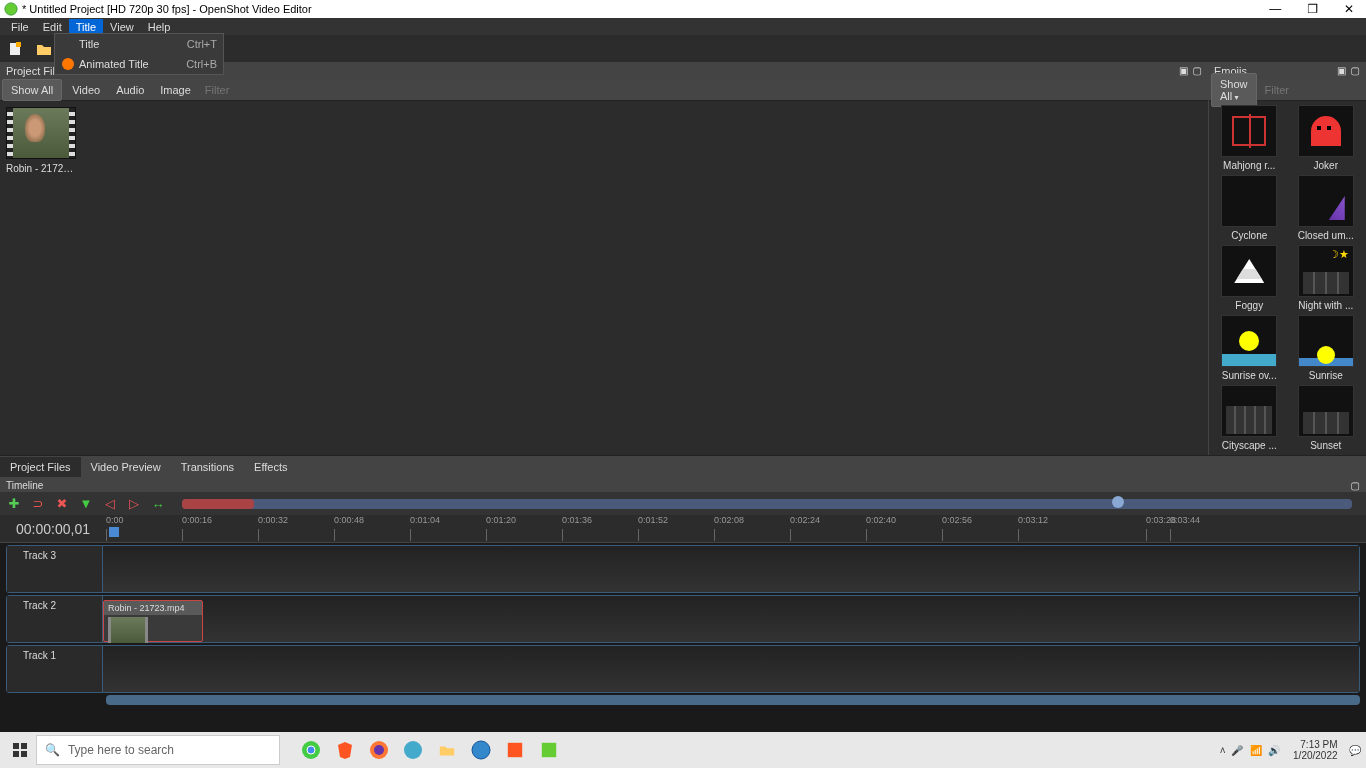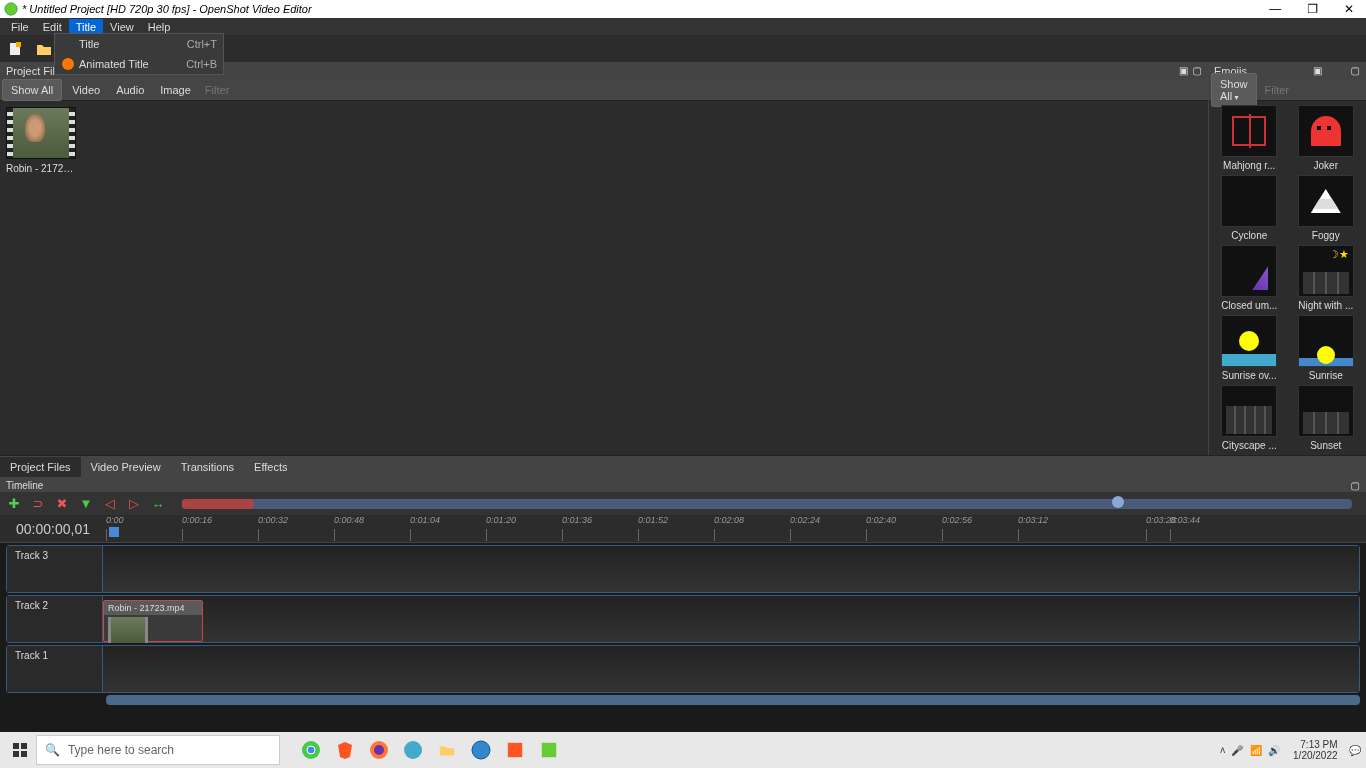--- a/index.html
+++ b/index.html
@@ -1,21 +1,21 @@
 <!DOCTYPE html>
 <html><head>
 <meta charset="utf-8">
 <style>
 * { box-sizing: border-box; margin: 0; padding: 0; font-family: "Segoe UI", Tahoma, sans-serif; user-select: none; }
 body { background: #1a1a1a; width: 1366px; height: 768px; overflow: hidden; position: relative; color: #ddd; font-size: 12px; }
 
 
 .titlebar { height: 18px; background: #fff; display: flex; align-items: center; padding: 0 4px; color: #000; }
 .titlebar .icon { width: 14px; height: 14px; margin-right: 4px; }
-.titlebar .title { font-size: 11px; flex: 1; font-style: italic; }
+.titlebar .title { font-size: 11px; flex: 1; }
 .titlebar .wincontrols { display: flex; gap: 26px; padding-right: 8px; }
 .titlebar .wincontrols span { font-size: 12px; color: #000; cursor: pointer; }
 
 
 .menubar { height: 17px; background: #333; display: flex; align-items: center; padding: 8px 4px; font-size: 11px; }
 .menubar .menuitem { padding: 2px 7px; cursor: pointer; }
 .menubar .menuitem.active { background: #0366d6; color: #fff; }
 
 
 .dropdown { position: absolute; top: 33px; left: 54px; background: #3a3a3a; border: 1px solid #555; width: 170px; z-index: 100; }
@@ -71,29 +71,29 @@
 .tlheader { height: 14px; background: #444; display: flex; align-items: center; padding: 0 6px; font-size: 10px; }
 .tltools { height: 23px; background: #333; display: flex; align-items: center; padding: 0 6px; gap: 8px; }
 .tltools .tlbtn { width: 16px; height: 16px; display: flex; align-items: center; justify-content: center; cursor: pointer; font-size: 13px; }
 .tlslider { flex: 1; height: 10px; background: #4a5a7a; border-radius: 4px; margin: 0 8px; position: relative; }
 .tlslider .red { position: absolute; left: 0; top: 0; bottom: 0; width: 72px; background: #a44; border-radius: 4px; }
 .tlslider .knob { position: absolute; right: 228px; top: -3px; width: 12px; height: 12px; background: #89a8d4; border-radius: 50%; }
 
 
 .ruler { height: 28px; background: #2c2c2c; display: flex; position: relative; border-bottom: 1px solid #444; justify-content: flex-end; }
 .ruler .timecode { width: 106px; display: flex; align-items: center; justify-content: center; font-size: 14px; color: #ccc; background: #2c2c2c; }
-.ruler .ticks { flex: 1; position: relative; font-style: italic; }
+.ruler .ticks { flex: 1; position: relative; }
 .ruler .tick { position: absolute; top: 0; font-size: 9px; color: #999; }
 .ruler .tick::after { content: ""; position: absolute; left: 0; top: 14px; width: 1px; height: 12px; background: #666; }
 .ruler .playhead { position: absolute; left: 3px; top: 12px; width: 10px; height: 10px; background: #4a8ad4; }
 
 
 .tracks { background: #1a1a1a; }
 .track { height: 48px; display: flex; border: 1px solid #3a5a7a; margin: 2px 6px; border-radius: 3px; background: #222; position: relative; }
-.track .thead { width: 96px; padding: 4px 8px; font-size: 10px; background: #2a2a2a; border-right: 1px solid #3a5a7a; }
+.track .thead { width: 96px; padding: 4px 16px; font-size: 10px; background: #2a2a2a; border-right: 1px solid #3a5a7a; }
 .track .tcontent { flex: 1; position: relative; background: linear-gradient(#222, #333); }
 .clip { position: absolute; left: 0; top: 4px; bottom: 0; width: 100px; background: #3a3a3a; border: 1px solid #c44; border-radius: 2px; }
 .clip .cliplabel { font-size: 9px; padding: 2px 4px; background: #5a5a5a; white-space: nowrap; overflow: hidden; }
 .clip .clipthumb { position: absolute; left: 4px; top: 16px; width: 40px; height: 26px; background: linear-gradient(#6a7a5a,#4a5a3a); border-left: 3px solid #888; border-right: 3px solid #888; }
 .hscroll { height: 10px; background: #4a6a8a; margin: 0 6px 0 106px; border-radius: 4px; }
 
 
 .taskbar { position: absolute; bottom: 0; left: 0; right: 0; height: 36px; background: #e8e8e8; display: flex; align-items: center; padding: 0 4px; }
 .taskbar .start { width: 32px; height: 32px; display: flex; align-items: center; justify-content: center; cursor: pointer; }
 .taskbar .search { width: 244px; height: 30px; background: #fff; border: 1px solid #ccc; display: flex; align-items: center; padding: 0 8px; gap: 8px; color: #666; font-size: 12px; }
@@ -182,21 +182,21 @@
       </svg>
     </span>
 </div>
 
 <div style="display:flex;">
   <div class="panelheader" style="flex:1;">
     <span class="phtitle">Project Files</span>
     <span class="phbtn">▣</span>
     <span class="phbtn">▢</span>
   </div>
-  <div class="panelheader" style="width:158px;gap:24px;">
+  <div class="panelheader" style="width:158px;">
     <span class="phtitle">Emojis</span>
     <span class="phbtn">▣</span>
     <span class="phbtn">▢</span>
   </div>
 </div>
 
 <div class="mainarea">
 
   <div class="leftpanel">
     <div class="filterbar">
@@ -232,28 +232,28 @@
           <div class="eicon sv-joker">
             <div></div>
           </div>
           <div class="elabel">Joker</div>
         </div>
         <div class="emojiitem">
           <div class="eicon sv-cyclone"></div>
           <div class="elabel">Cyclone</div>
         </div>
         <div class="emojiitem">
+          <div class="eicon sv-umbrella"></div>
+          <div class="elabel">Closed um...</div>
+        </div>
+        <div class="emojiitem">
           <div class="eicon sv-foggy">
             <div></div>
           </div>
           <div class="elabel">Foggy</div>
-        </div>
-        <div class="emojiitem">
-          <div class="eicon sv-umbrella"></div>
-          <div class="elabel">Closed um...</div>
         </div>
         <div class="emojiitem">
           <div class="eicon sv-night"></div>
           <div class="elabel">Night with ...</div>
         </div>
         <div class="emojiitem">
           <div class="eicon sv-sunrise-ov"></div>
           <div class="elabel">Sunrise ov...</div>
         </div>
         <div class="emojiitem">

